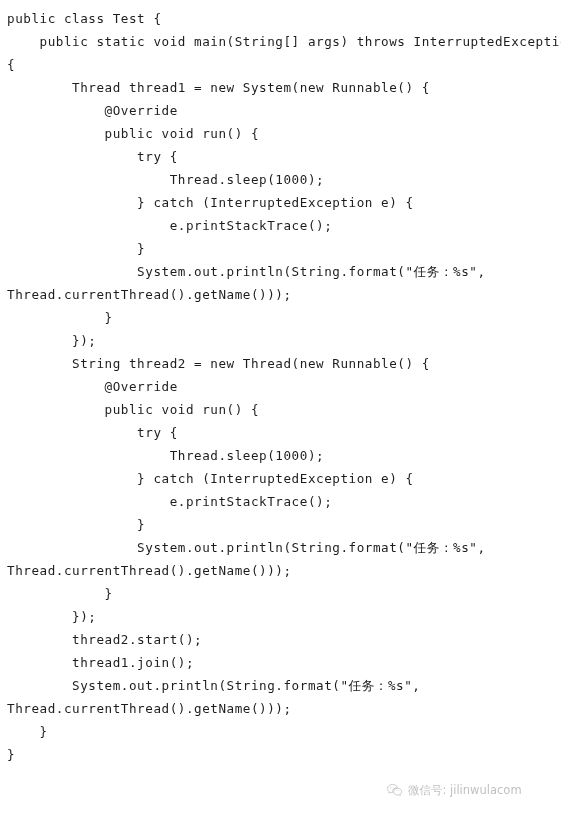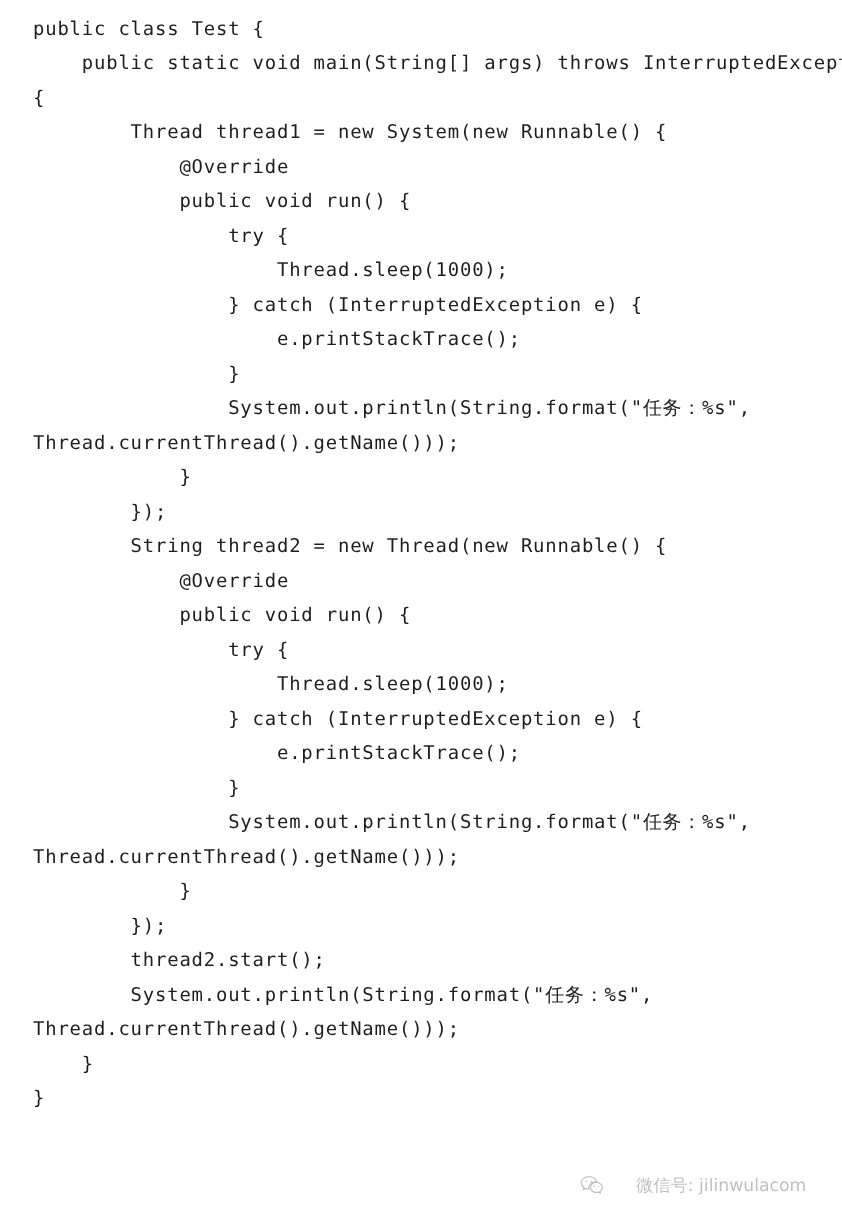--- a/index.html
+++ b/index.html
@@ -26,21 +26,21 @@
 
   .code-line {
     display: block;
     height: 23px;
     line-height: 23px;
     font-family: "DejaVu Sans Mono", "Liberation Mono", monospace;
     font-size: 12.6px;
     letter-spacing: 0.55px;
     color: #1d1d1d;
     white-space: pre;
-    padding-left: 22px;
+    padding-left: 7px;
     box-sizing: border-box;
   }
 
   
   #watermark {
     position: absolute;
     left: 386px;
     top: 782px;
     display: flex;
     align-items: center;
@@ -52,21 +52,20 @@
     height: 17px;
     flex: 0 0 auto;
     display: block;
   }
   #watermark .wm-text {
     font-family: "DejaVu Sans", "Liberation Sans", sans-serif;
     font-size: 11.5px;
     color: #2b2b2b;
     white-space: nowrap;
     line-height: 17px;
-    margin-left: 16px;
   }
 </style>
 </head>
 <body>
 
 <div id="code-block">
     <span class="code-line">public class Test {</span>
     <span class="code-line">    public static void main(String[] args) throws InterruptedException</span>
     <span class="code-line">{</span>
     <span class="code-line">        Thread thread1 = new System(new Runnable() {</span>
@@ -87,20 +86,21 @@
     <span class="code-line">                try {</span>
     <span class="code-line">                    Thread.sleep(1000);</span>
     <span class="code-line">                } catch (InterruptedException e) {</span>
     <span class="code-line">                    e.printStackTrace();</span>
     <span class="code-line">                }</span>
     <span class="code-line">                System.out.println(String.format("任务：%s",</span>
     <span class="code-line">Thread.currentThread().getName()));</span>
     <span class="code-line">            }</span>
     <span class="code-line">        });</span>
     <span class="code-line">        thread2.start();</span>
+    <span class="code-line">        thread1.join();</span>
     <span class="code-line">        System.out.println(String.format("任务：%s",</span>
     <span class="code-line">Thread.currentThread().getName()));</span>
     <span class="code-line">    }</span>
     <span class="code-line">}</span>
   </div>
 
 <div id="watermark">
   <svg class="wm-icon" viewBox="0 0 24 24" aria-hidden="true">
     <path d="M9.2 3.4C5.3 3.4 2.1 6 2.1 9.2c0 1.8 1 3.4 2.7 4.5l-.7 2.1 2.4-1.2c.8.2 1.6.4 2.4.4h.5c-.1-.4-.2-.9-.2-1.3 0-3.1 3-5.6 6.7-5.6h.5C15.8 5.4 12.8 3.4 9.2 3.4z" fill="none" stroke="#2b2b2b" stroke-width="1.1" stroke-linejoin="round"></path>
     <path d="M22 13.6c0-2.6-2.5-4.7-5.6-4.7s-5.6 2.1-5.6 4.7 2.5 4.7 5.6 4.7c.7 0 1.3-.1 1.9-.3l2 1-.6-1.7c1.4-.9 2.3-2.2 2.3-3.7z" fill="none" stroke="#2b2b2b" stroke-width="1.1" stroke-linejoin="round"></path>

